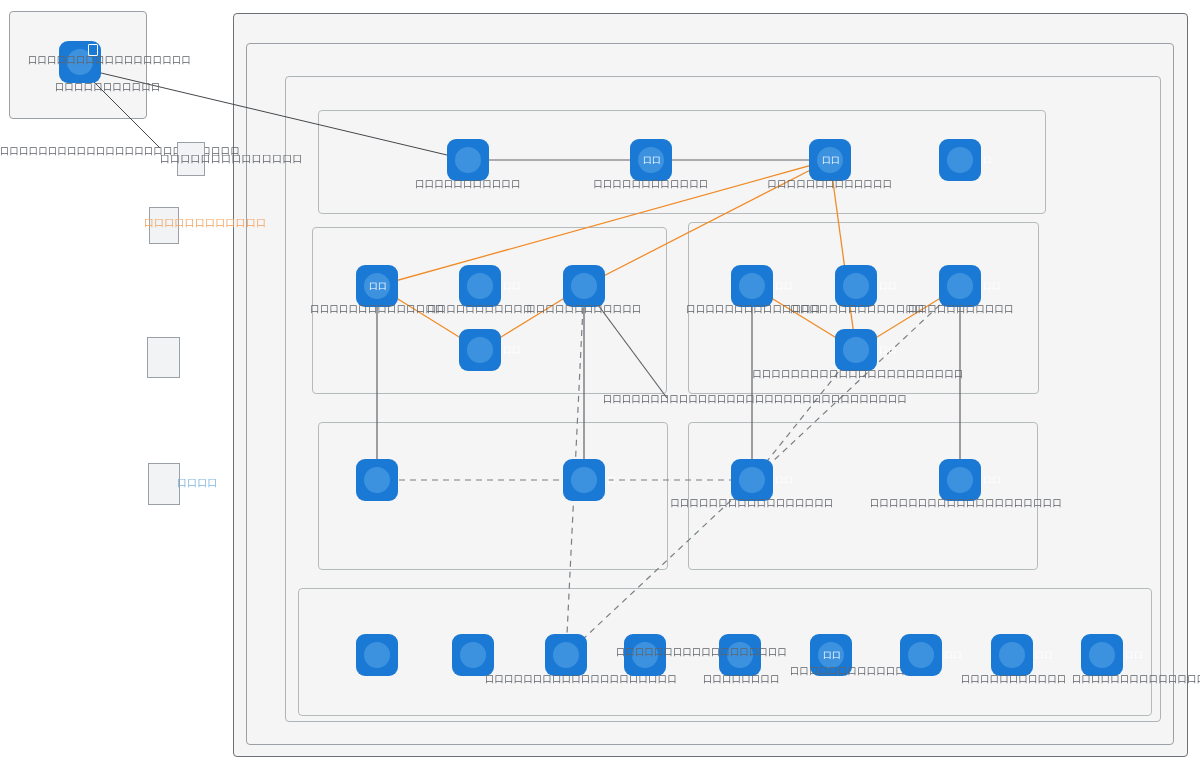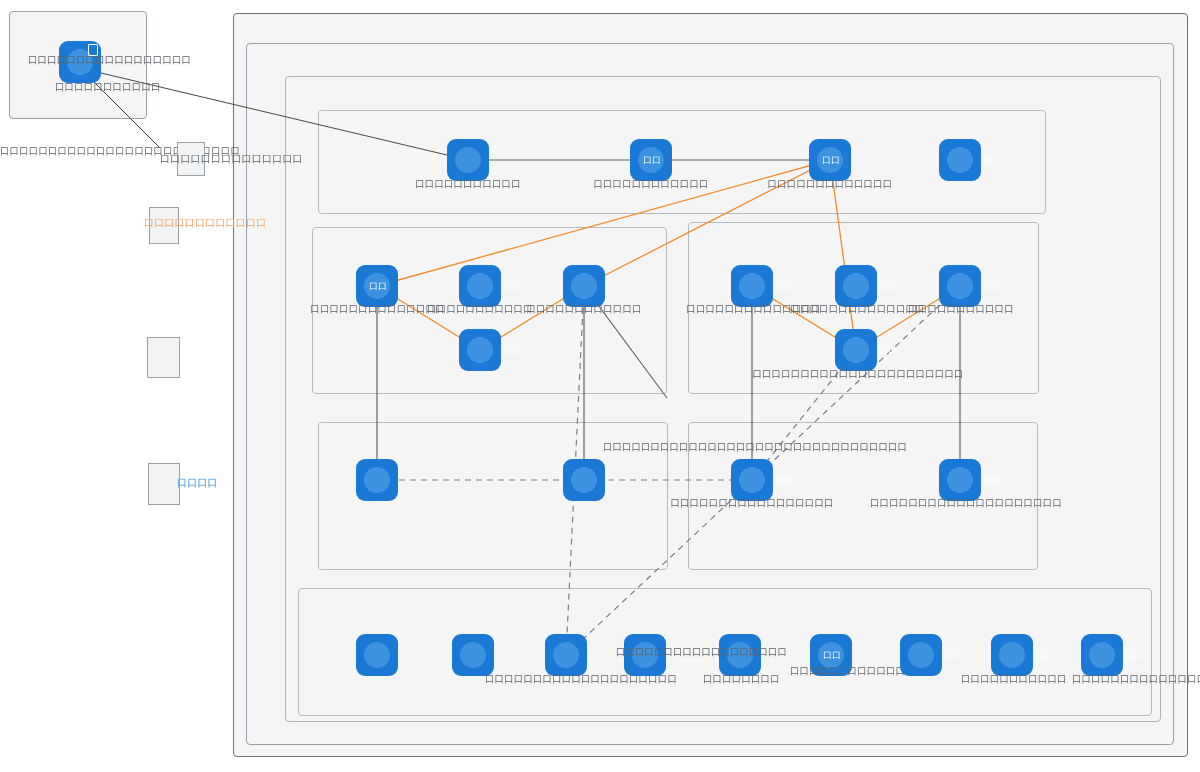--- a/index.html
+++ b/index.html
@@ -30,21 +30,21 @@
     box-sizing:border-box;
   }
   .legend-label{
     position:absolute;
     font-size:10px;
     color:#5f6368;
     white-space:nowrap;
     letter-spacing:.2px;
   }
   .legend-label.orange{color:#f5a25d;}
-  .legend-label.blue{color:#7ab3e0;font-weight:bold;}
+  .legend-label.blue{color:#7ab3e0;}
 
   
   .node{
     position:absolute;
     width:42px;height:42px;
     background:#1a79d4;
     border-radius:9px;
     box-sizing:border-box;
   }
   .node .disc{
@@ -307,16 +307,16 @@
     <div class="node-badge" style="left:44px;top:15px;">口口</div>
   </div>
   <div class="node-label" style="left:961px;top:673px;width:105px;">口口口口口口口口口口口</div>
 
   <div class="node" style="left:1081px;top:634px;">
     <div class="disc"></div>
     <div class="node-badge" style="left:44px;top:15px;">口口</div>
   </div>
   <div class="node-label" style="left:1072px;top:673px;width:120px;">口口口口口口口口口口口口口口口口</div>
 
-  <div class="edge-label" style="left:603px;top:393px;margin-top:48px;">口口口口口口口口口口口口口口口口口口口口口口口口口口口口口口口口</div>
+  <div class="edge-label" style="left:603px;top:393px;">口口口口口口口口口口口口口口口口口口口口口口口口口口口口口口口口</div>
   <div class="edge-label" style="left:616px;top:646px;">口口口口口口口口口口口口口口口口口口</div>
 
 </div>
 
 </body></html>

